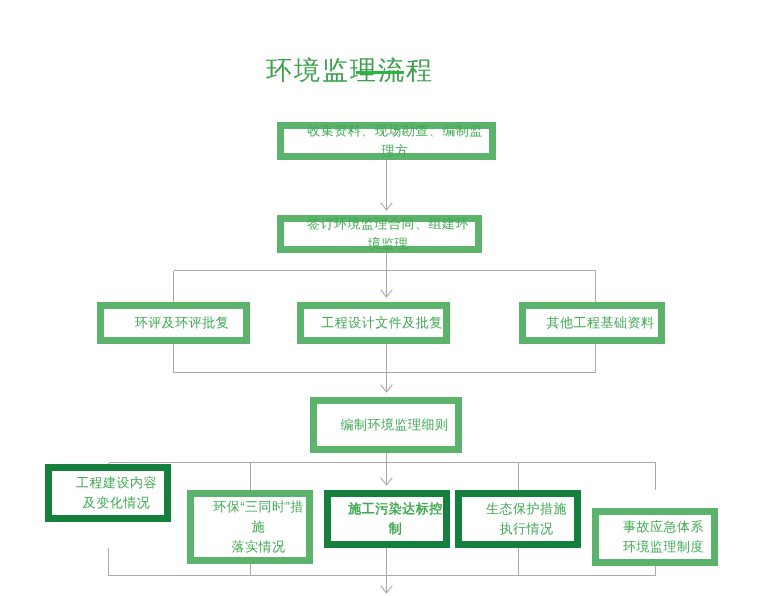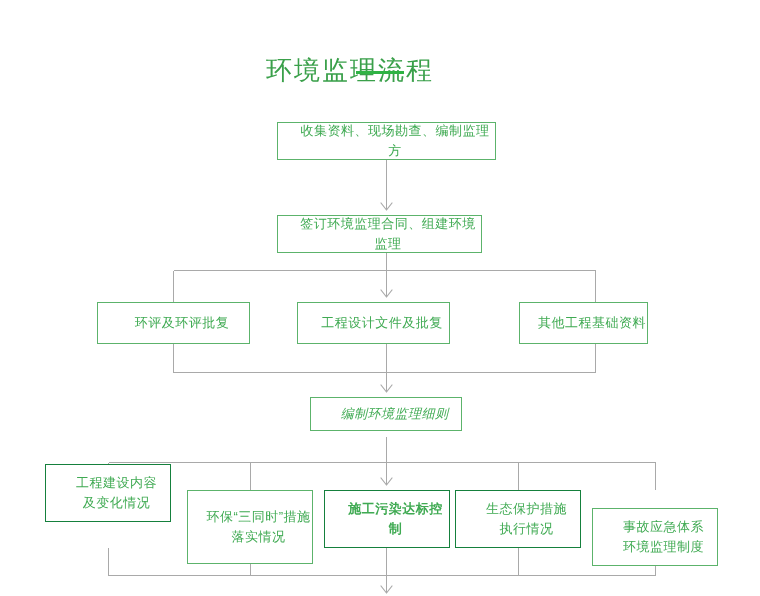--- a/index.html
+++ b/index.html
@@ -42,21 +42,21 @@
     position: absolute;
     left: 356px;
     top: 71px;
     width: 48px;
     height: 3px;
     background: #2fb344;
   }
   .node {
     position: absolute;
     box-sizing: border-box;
-    border: 1px solid #15803d;
+    border: 7px solid #15803d;
     background: #ffffff;
     color: #3faa52;
     font-size: 13px;
     line-height: 20px;
     text-align: center;
     display: flex;
     align-items: center;
     justify-content: center;
     letter-spacing: 0.5px;
     white-space: pre-line;
@@ -117,23 +117,23 @@
   <div class="title-rule"></div>
 
   <div class="node strong" style="left:277px; top:122px; width:219px; height:38px;">收集资料、现场勘查、编制监理方</div>
 
   <div class="node strong" style="left:277px; top:215px; width:205px; height:38px;">签订环境监理合同、组建环境监理</div>
 
   <div class="node strong" style="left:97px; top:302px; width:153px; height:42px;">环评及环评批复</div>
 
   <div class="node strong" style="left:297px; top:302px; width:153px; height:42px;">工程设计文件及批复</div>
 
-  <div class="node strong" style="left:519px; top:302px; width:129px; height:42px;">其他工程基础资料</div>
+  <div class="node strong" style="left:519px; top:302px; width:146px; height:42px;">其他工程基础资料</div>
 
-  <div class="node strong" style="left:310px; top:397px; width:152px; height:34px;font-style:italic;">编制环境监理细则</div>
+  <div class="node strong" style="left:310px; top:397px; width:152px; height:56px;">编制环境监理细则</div>
 
   <div class="node" style="left:45px; top:464px; width:126px; height:58px;">工程建设内容
 及变化情况</div>
 
   <div class="node strong" style="left:187px; top:490px; width:126px; height:74px;">环保“三同时”措施
 落实情况</div>
 
   <div class="node" style="left:324px; top:490px; width:126px; height:58px;font-weight:bold;">施工污染达标控制</div>
 
   <div class="node" style="left:455px; top:490px; width:126px; height:58px;">生态保护措施

